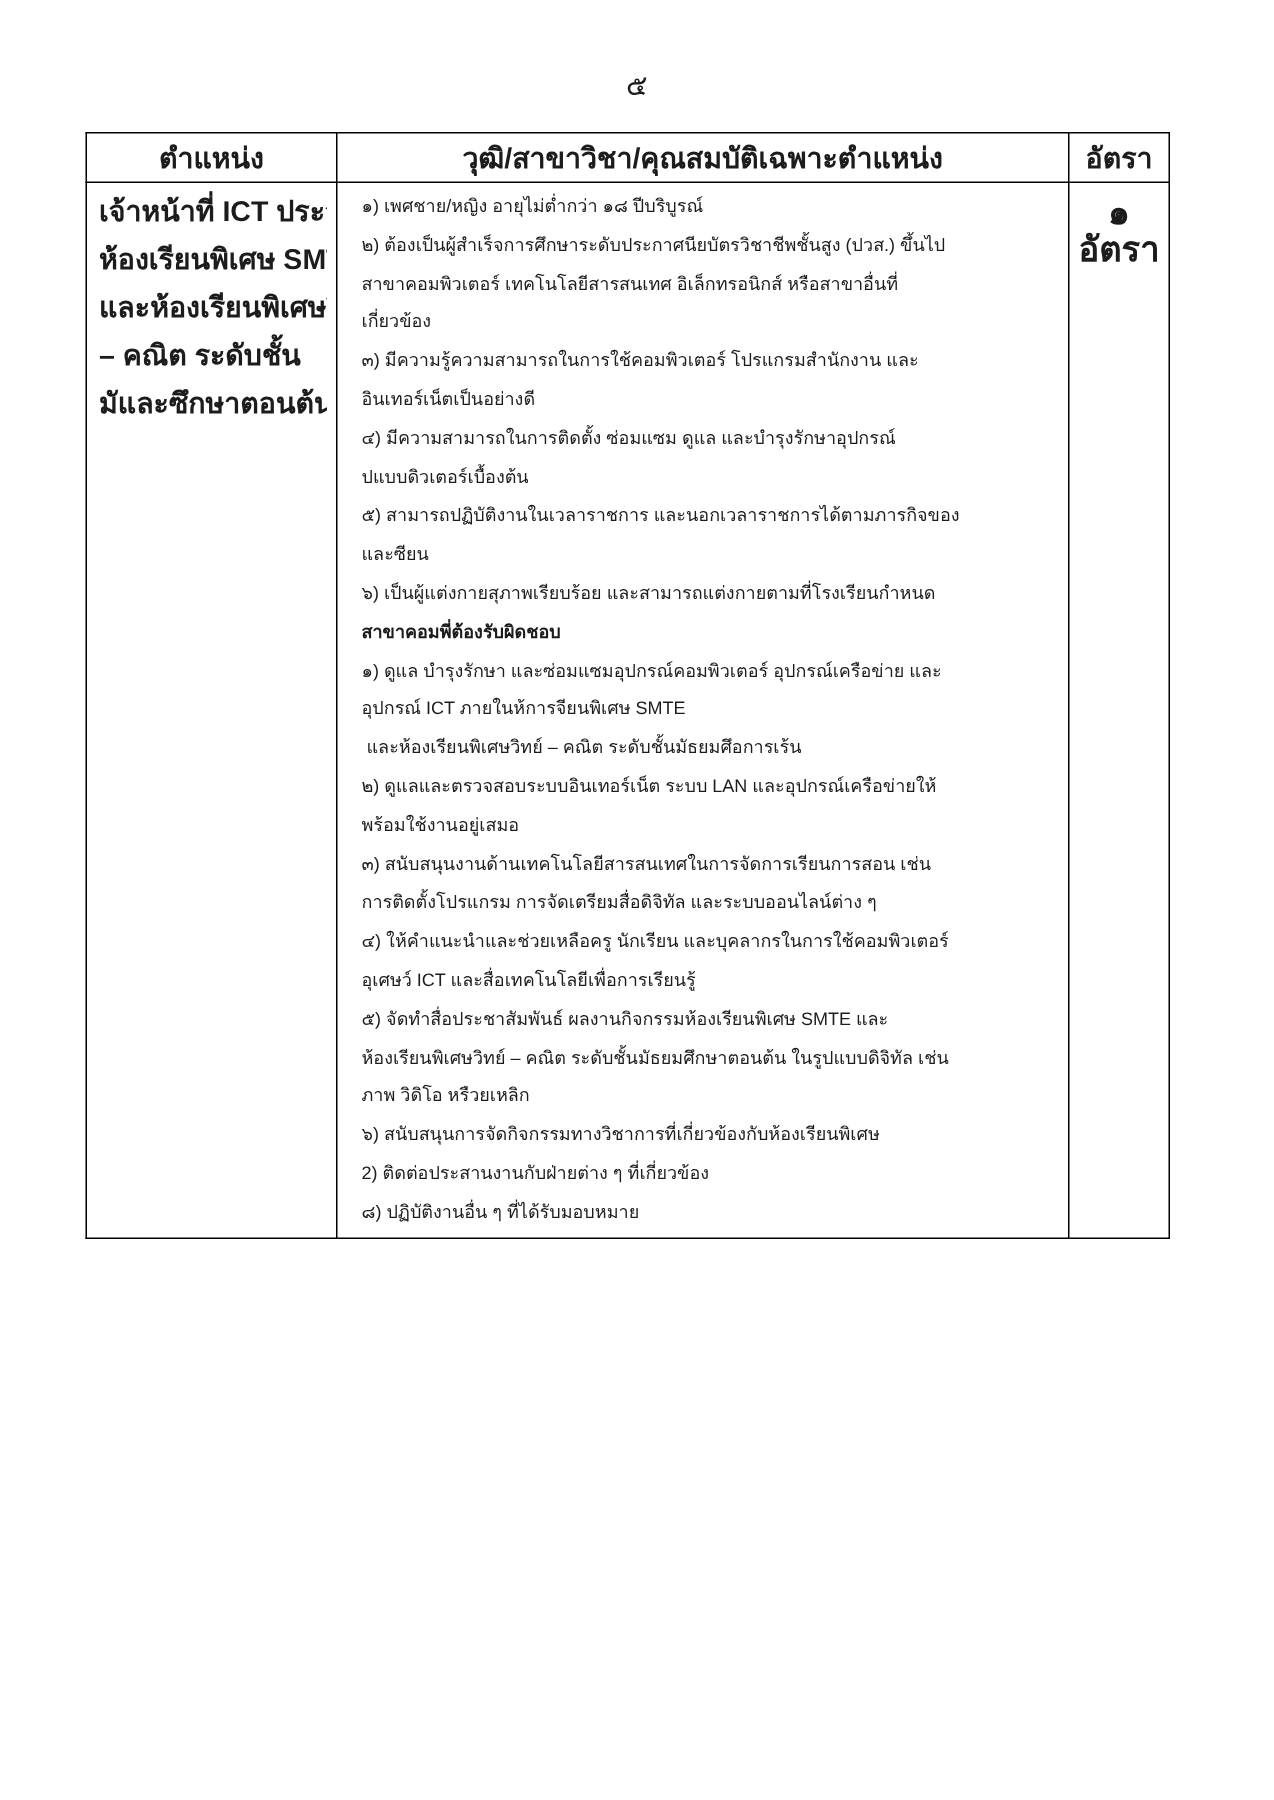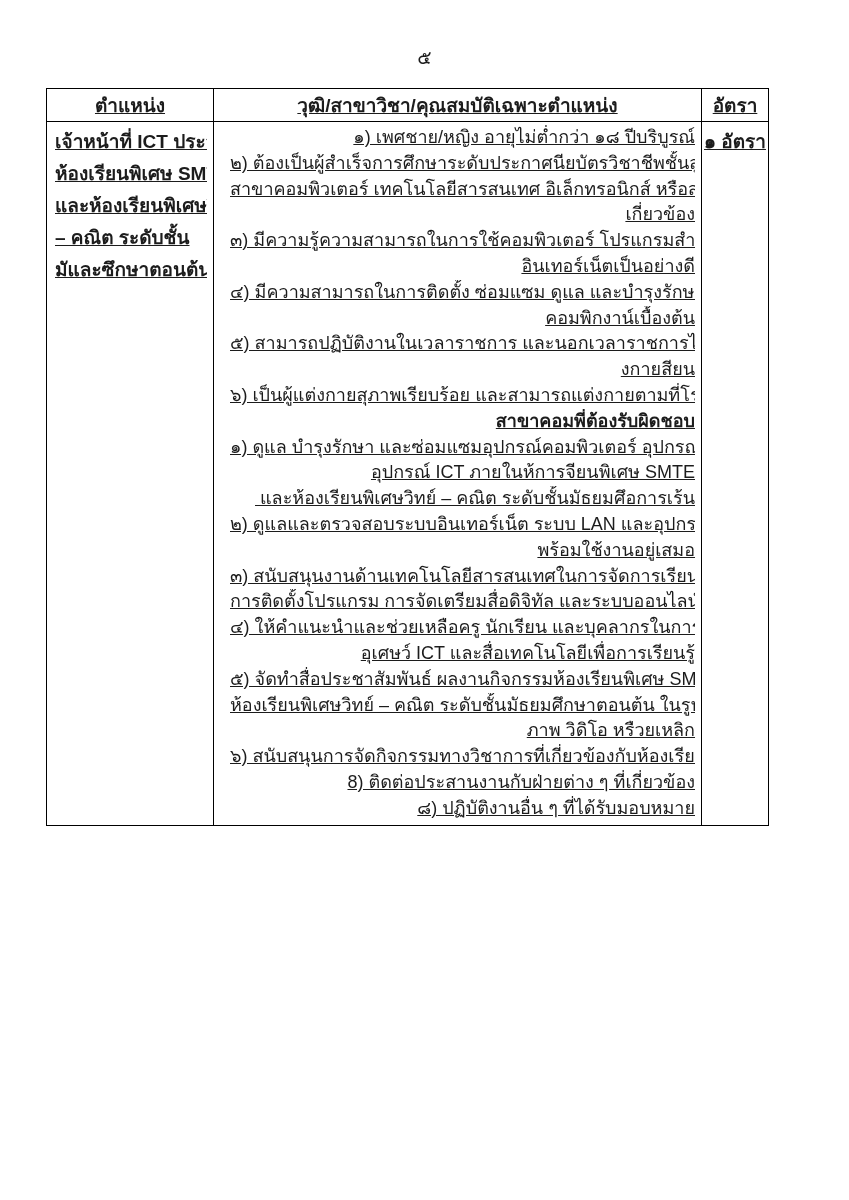--- a/index.html
+++ b/index.html
@@ -17,26 +17,25 @@
     position:absolute;
     top:46px;
     left:0;
     width:849px;
     text-align:center;
     font-size:19px;
     line-height:24px;
   }
   table.doc-table {
     position:absolute;
-    left:46px;
+    left:57px;
     top:88px;
     width:722px;
     border-collapse:collapse;
     table-layout:fixed;
-    text-decoration:underline;
   }
   .doc-table th, .doc-table td {
     border:1.5px solid #000000;
   }
   .doc-table th {
     font-weight:bold;
     font-size:19px;
     height:29px;
     text-align:center;
     vertical-align:middle;
@@ -53,34 +52,33 @@
     font-size:19px;
     line-height:32px;
     white-space:pre;
     overflow:hidden;
   }
   td.qual-cell {
     height:697px;
     padding:3px 6px 3px 16px;
   }
   .qual-line {
-    font-size:18px;
+    font-size:12px;
     line-height:25.8px;
     white-space:pre;
     overflow:hidden;
-    text-align:right;
   }
   .qual-line.bold { font-weight:bold; }
   td.rate-cell {
     text-align:center;
     padding-top:7px;
   }
   .rate-text {
     font-weight:bold;
-    font-size:19px;
+    font-size:23px;
     line-height:25px;
   }
 </style>
 </head>
 <body>
 
 <div class="page">
 
   <div class="page-number">๕</div>
 
@@ -110,39 +108,39 @@
         </td>
         <td class="qual-cell">
           <div>
               <div class="qual-line">๑) เพศชาย/หญิง อายุไม่ต่ำกว่า ๑๘ ปีบริบูรณ์</div>
               <div class="qual-line">๒) ต้องเป็นผู้สำเร็จการศึกษาระดับประกาศนียบัตรวิชาชีพชั้นสูง (ปวส.) ขึ้นไป</div>
               <div class="qual-line">สาขาคอมพิวเตอร์ เทคโนโลยีสารสนเทศ อิเล็กทรอนิกส์ หรือสาขาอื่นที่</div>
               <div class="qual-line">เกี่ยวข้อง</div>
               <div class="qual-line">๓) มีความรู้ความสามารถในการใช้คอมพิวเตอร์ โปรแกรมสำนักงาน และ</div>
               <div class="qual-line">อินเทอร์เน็ตเป็นอย่างดี</div>
               <div class="qual-line">๔) มีความสามารถในการติดตั้ง ซ่อมแซม ดูแล และบำรุงรักษาอุปกรณ์</div>
-              <div class="qual-line">คอมพิกงาน์เบื้องต้น</div>
+              <div class="qual-line">ปแบบดิวเตอร์เบื้องต้น</div>
               <div class="qual-line">๕) สามารถปฏิบัติงานในเวลาราชการ และนอกเวลาราชการได้ตามภารกิจของ</div>
-              <div class="qual-line">งกายสียน</div>
+              <div class="qual-line">และซียน</div>
               <div class="qual-line">๖) เป็นผู้แต่งกายสุภาพเรียบร้อย และสามารถแต่งกายตามที่โรงเรียนกำหนด</div>
               <div class="qual-line bold">สาขาคอมพี่ต้องรับผิดชอบ</div>
               <div class="qual-line">๑) ดูแล บำรุงรักษา และซ่อมแซมอุปกรณ์คอมพิวเตอร์ อุปกรณ์เครือข่าย และ</div>
               <div class="qual-line">อุปกรณ์ ICT ภายในห้การจียนพิเศษ SMTE</div>
               <div class="qual-line"> และห้องเรียนพิเศษวิทย์ – คณิต ระดับชั้นมัธยมศึอการเร้น</div>
               <div class="qual-line">๒) ดูแลและตรวจสอบระบบอินเทอร์เน็ต ระบบ LAN และอุปกรณ์เครือข่ายให้</div>
               <div class="qual-line">พร้อมใช้งานอยู่เสมอ</div>
               <div class="qual-line">๓) สนับสนุนงานด้านเทคโนโลยีสารสนเทศในการจัดการเรียนการสอน เช่น</div>
               <div class="qual-line">การติดตั้งโปรแกรม การจัดเตรียมสื่อดิจิทัล และระบบออนไลน์ต่าง ๆ</div>
               <div class="qual-line">๔) ให้คำแนะนำและช่วยเหลือครู นักเรียน และบุคลากรในการใช้คอมพิวเตอร์</div>
               <div class="qual-line">อุเศษว์ ICT และสื่อเทคโนโลยีเพื่อการเรียนรู้</div>
               <div class="qual-line">๕) จัดทำสื่อประชาสัมพันธ์ ผลงานกิจกรรมห้องเรียนพิเศษ SMTE และ</div>
               <div class="qual-line">ห้องเรียนพิเศษวิทย์ – คณิต ระดับชั้นมัธยมศึกษาตอนต้น ในรูปแบบดิจิทัล เช่น</div>
               <div class="qual-line">ภาพ วิดิโอ หรืวยเหลิก</div>
               <div class="qual-line">๖) สนับสนุนการจัดกิจกรรมทางวิชาการที่เกี่ยวข้องกับห้องเรียนพิเศษ</div>
-              <div class="qual-line">8) ติดต่อประสานงานกับฝ่ายต่าง ๆ ที่เกี่ยวข้อง</div>
+              <div class="qual-line">2) ติดต่อประสานงานกับฝ่ายต่าง ๆ ที่เกี่ยวข้อง</div>
               <div class="qual-line">๘) ปฏิบัติงานอื่น ๆ ที่ได้รับมอบหมาย</div>
             </div>
         </td>
         <td class="rate-cell">
           <div class="rate-text">๑ อัตรา</div>
         </td>
       </tr>
     </tbody>
   </table>
 

